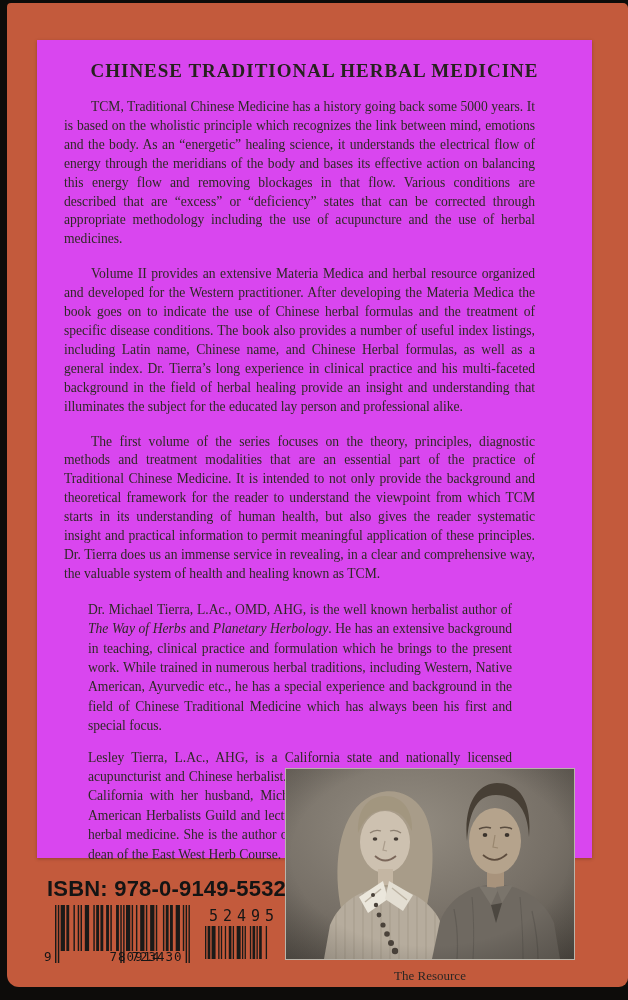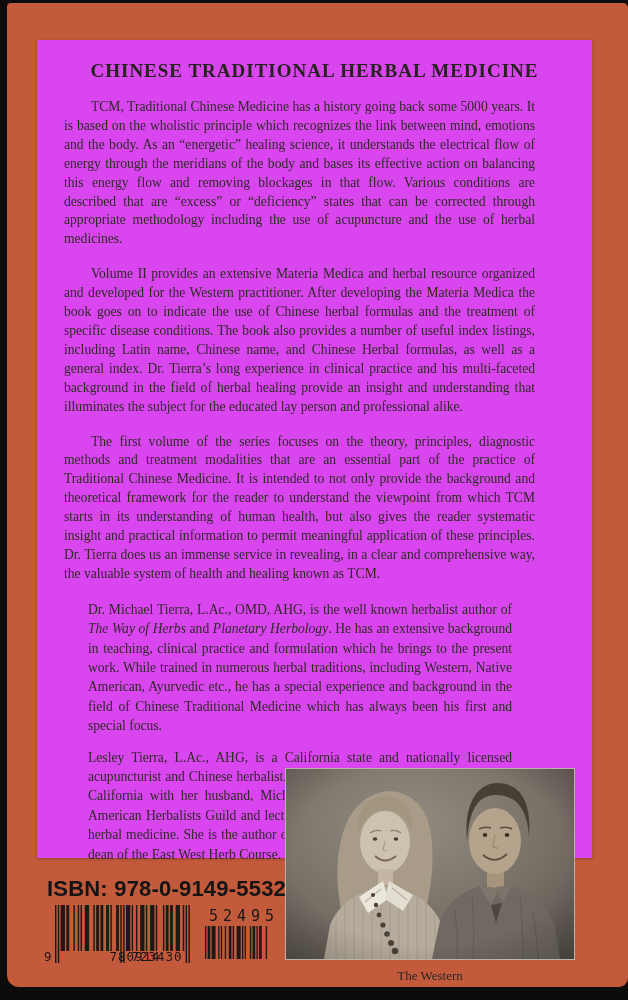--- a/index.html
+++ b/index.html
@@ -200,17 +200,17 @@
           <path d="M214,59 q6,-2 12,1" stroke="#5a4d40" stroke-width="1.5" fill="none"></path>
           <ellipse cx="199" cy="66" rx="2.3" ry="1.9" fill="#3a332c"></ellipse>
           <ellipse cx="221" cy="66" rx="2.3" ry="1.9" fill="#3a332c"></ellipse>
           <path d="M209,66 l-2,12 l5,1" stroke="#99876f" stroke-width="1.2" fill="none"></path>
           <path d="M197,86 q12,10 24,-1" stroke="#5e4d3e" stroke-width="1.7" fill="none"></path>
           <path d="M193,117 L205,136 L213,119 Z" fill="#7c766d"></path>
           <path d="M227,116 L216,134 L210,118 Z" fill="#7a746b"></path>
         </g>
         <rect width="288" height="190" fill="url(#vin)"></rect>
       </svg>
-      <div class="photo-caption">The Western</div>
+      <div class="photo-caption">The Resource</div>
     </div>
 
   </div>
 </div>
 
 </body></html>

